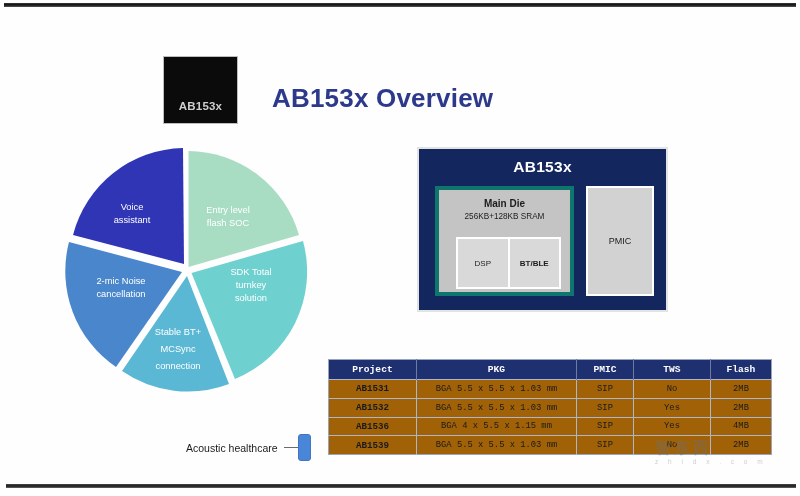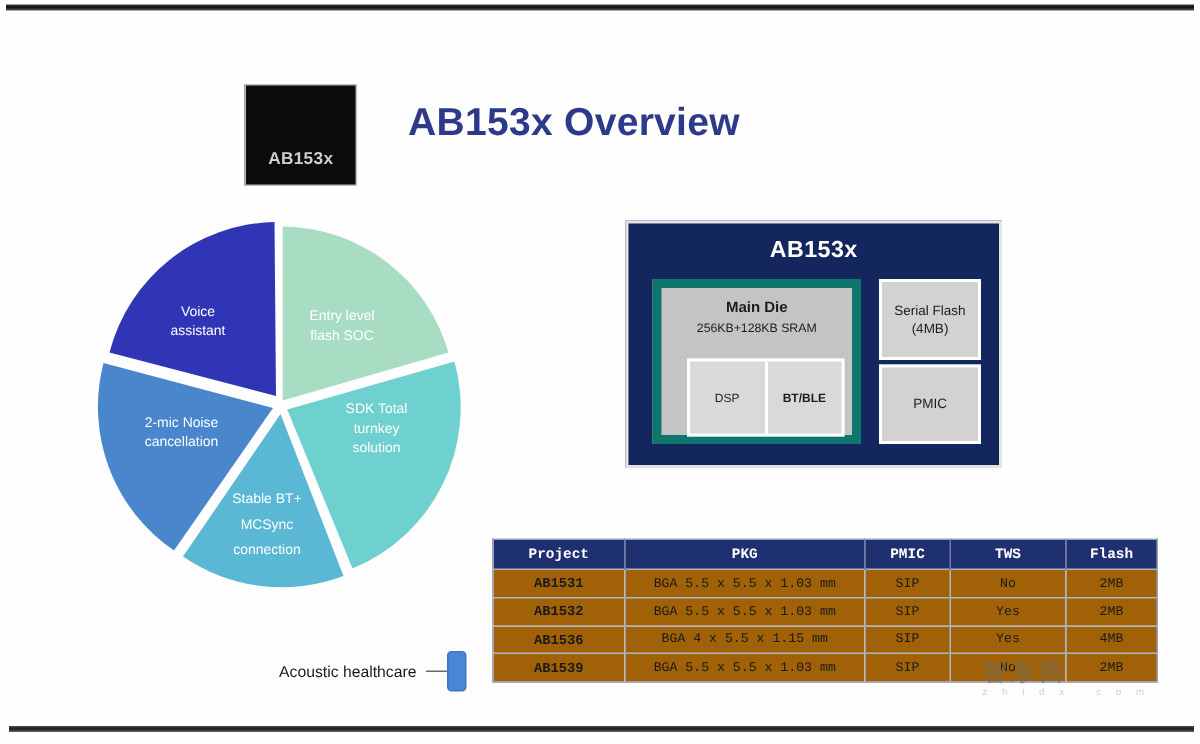--- a/index.html
+++ b/index.html
@@ -19,21 +19,21 @@
 
   
   .chip-logo{
     position:absolute;left:163px;top:56px;width:75px;height:68px;
     background:#0b0b0b;border:1px solid #bdbdbd;
     display:flex;align-items:flex-end;justify-content:center;
     box-sizing:border-box;padding-bottom:11px;
   }
   .chip-logo span{color:#cfcfcf;font-size:11.5px;letter-spacing:.2px;font-weight:600;}
   .slide-title{
-    position:absolute;left:272px;top:66px;
+    position:absolute;left:272px;top:83px;
     font-size:26px;font-weight:bold;color:#2d3a8c;letter-spacing:.2px;
     white-space:nowrap;
   }
 
   
   .pie-wrap{position:absolute;left:52px;top:143px;width:265px;height:255px;}
   .pie-wrap svg{display:block;}
   .pie-label{
     fill:#ffffff;font-family:"Liberation Sans",sans-serif;font-size:9.3px;
     text-anchor:middle;dominant-baseline:middle;
@@ -50,21 +50,21 @@
   .diagram-outer{
     position:absolute;left:417px;top:147px;width:251px;height:165px;
     background:#13275e;border:2px solid #e3e3e3;box-sizing:border-box;
   }
   .diagram-title{
     position:absolute;left:0;right:0;top:9px;text-align:center;
     color:#ffffff;font-size:15.5px;font-weight:bold;letter-spacing:.3px;
   }
   .main-die{
     position:absolute;left:16px;top:37px;width:139px;height:110px;
-    background:#c4c4c4;border:6px solid #0f766e;box-sizing:border-box;
+    background:#c4c4c4;border:4px solid #0f766e;box-sizing:border-box;
   }
   .main-die-t1{margin-top:8px;text-align:center;font-size:10px;font-weight:bold;color:#1c1c1c;}
   .main-die-t2{margin-top:3px;text-align:center;font-size:8.2px;color:#1c1c1c;}
   .die-sub{
     position:absolute;left:17px;top:47px;width:105px;height:52px;
     display:flex;background:#d9d9d9;border:2px solid #ffffff;box-sizing:border-box;
   }
   .die-sub > div{
     flex:1;display:flex;align-items:center;justify-content:center;
     font-size:8px;color:#1c1c1c;
@@ -163,24 +163,20 @@
       <div class="main-die-t1">Main Die</div>
       <div class="main-die-t2">256KB+128KB SRAM</div>
       <div class="die-sub">
         <div>DSP</div>
         <div>BT/BLE</div>
       </div>
     </div>
 
     <div class="right-col">
       <div class="right-box">
-        <span>Serial Flash</span>
-        <span>(4MB)</span>
-      </div>
-      <div class="right-box">
         <span>PMIC</span>
       </div>
     </div>
   </div>
 
   <table class="tbl">
     <colgroup>
       <col style="width:88px">
         <col style="width:160px">
         <col style="width:57px">

